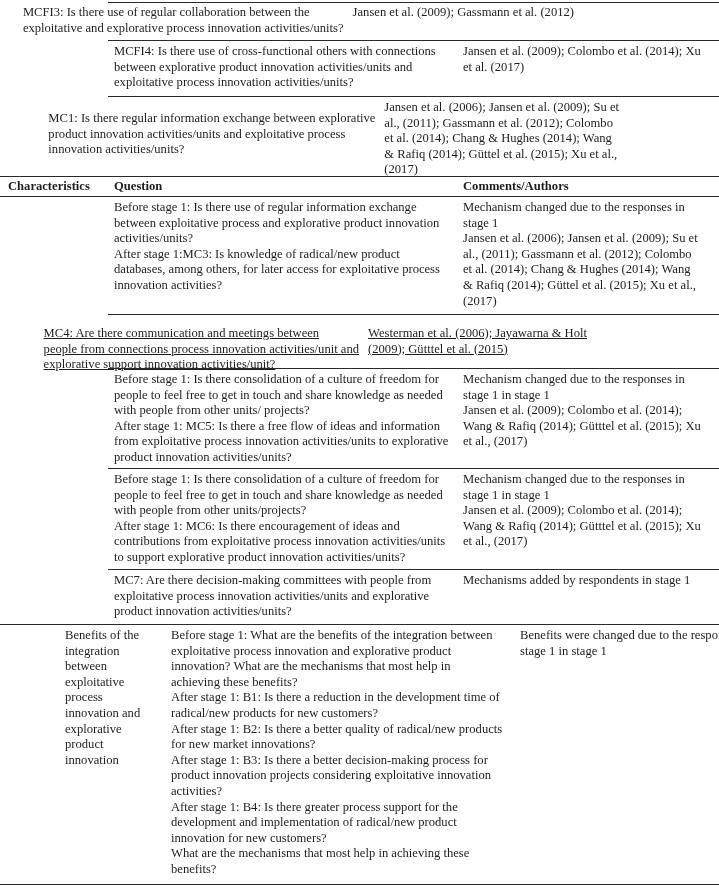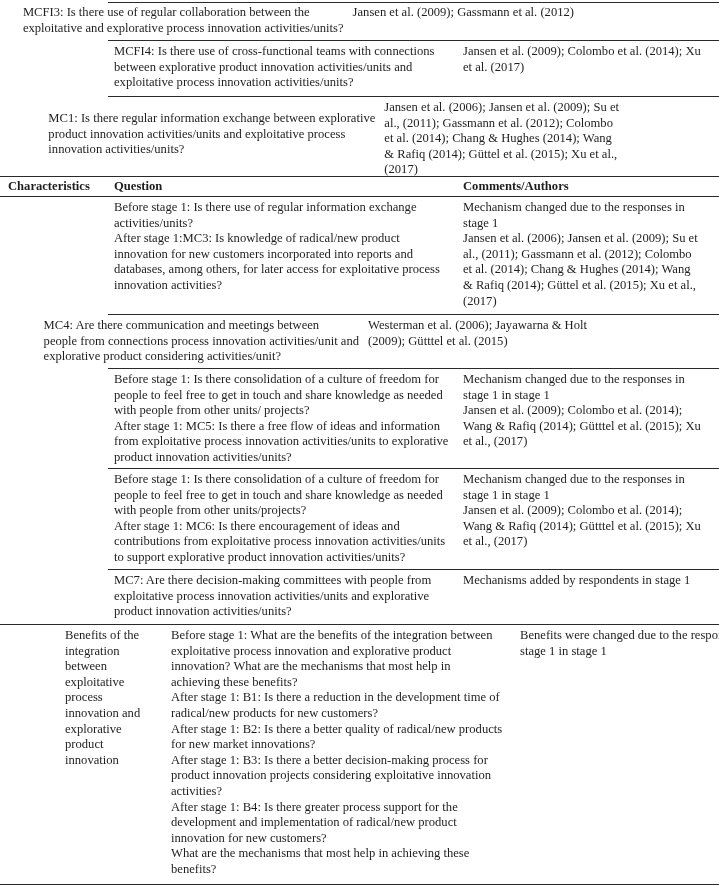--- a/index.html
+++ b/index.html
@@ -33,21 +33,21 @@
     </div>
     <div class="c3">
       <div class="line">Jansen et al. (2009); Gassmann et al. (2012)</div>
     </div>
   </div>
   <div class="bline-inner" style="top:40px;"></div>
 
   <div class="row" style="position:absolute; top:44px; left:0; width:719px;">
     <div class="c1"></div>
     <div class="c2">
-      <div class="line">MCFI4: Is there use of cross-functional teams with connections</div>
+      <div class="line">MCFI4: Is there use of cross-functional others with connections</div>
       <div class="line">between explorative product innovation activities/units and</div>
       <div class="line">exploitative process innovation activities/units?</div>
     </div>
     <div class="c3">
       <div class="line">Jansen et al. (2009); Colombo et al. (2014); Xu</div>
       <div class="line">et al. (2017)</div>
     </div>
   </div>
   <div class="bline-inner" style="top:96px;"></div>
 
@@ -72,44 +72,44 @@
     <div class="c1">Characteristics</div>
     <div class="c2">Question</div>
     <div class="c3">Comments/Authors</div>
   </div>
   <div class="bline-full" style="top:196px;"></div>
 
   <div class="row" style="position:absolute; top:200px; left:0; width:719px;">
     <div class="c1"></div>
     <div class="c2">
       <div class="line">Before stage 1: Is there use of regular information exchange</div>
+      <div class="line">between exploitative process and explorative product innovation</div>
       <div class="line">activities/units?</div>
       <div class="line">After stage 1:MC3: Is knowledge of radical/new product</div>
-      <div class="line">innovation for new customers incorporated into reports and</div>
       <div class="line">databases, among others, for later access for exploitative process</div>
       <div class="line">innovation activities?</div>
     </div>
     <div class="c3">
       <div class="line">Mechanism changed due to the responses in</div>
       <div class="line">stage 1</div>
       <div class="line">Jansen et al. (2006); Jansen et al. (2009); Su et</div>
       <div class="line">al., (2011); Gassmann et al. (2012); Colombo</div>
       <div class="line">et al. (2014); Chang &amp; Hughes (2014); Wang</div>
       <div class="line">&amp; Rafiq (2014); Güttel et al. (2015); Xu et al.,</div>
       <div class="line">(2017)</div>
     </div>
   </div>
   <div class="bline-inner" style="top:314px;"></div>
 
-  <div class="row" style="position:absolute; top:318px; left:0; width:587px;">
+  <div class="row" style="position:absolute; top:326px; left:0; width:587px;text-decoration:underline;">
     <div class="c1"></div>
     <div class="c2">
       <div class="line">MC4: Are there communication and meetings between</div>
       <div class="line">people from connections process innovation activities/unit and</div>
-      <div class="line">explorative product considering activities/unit?</div>
+      <div class="line">explorative support innovation activities/unit?</div>
     </div>
     <div class="c3">
       <div class="line">Westerman et al. (2006); Jayawarna &amp; Holt</div>
       <div class="line">(2009); Gütttel et al. (2015)</div>
     </div>
   </div>
   <div class="bline-inner" style="top:368px;"></div>
 
   <div class="row" style="position:absolute; top:372px; left:0; width:719px;">
     <div class="c1"></div>

